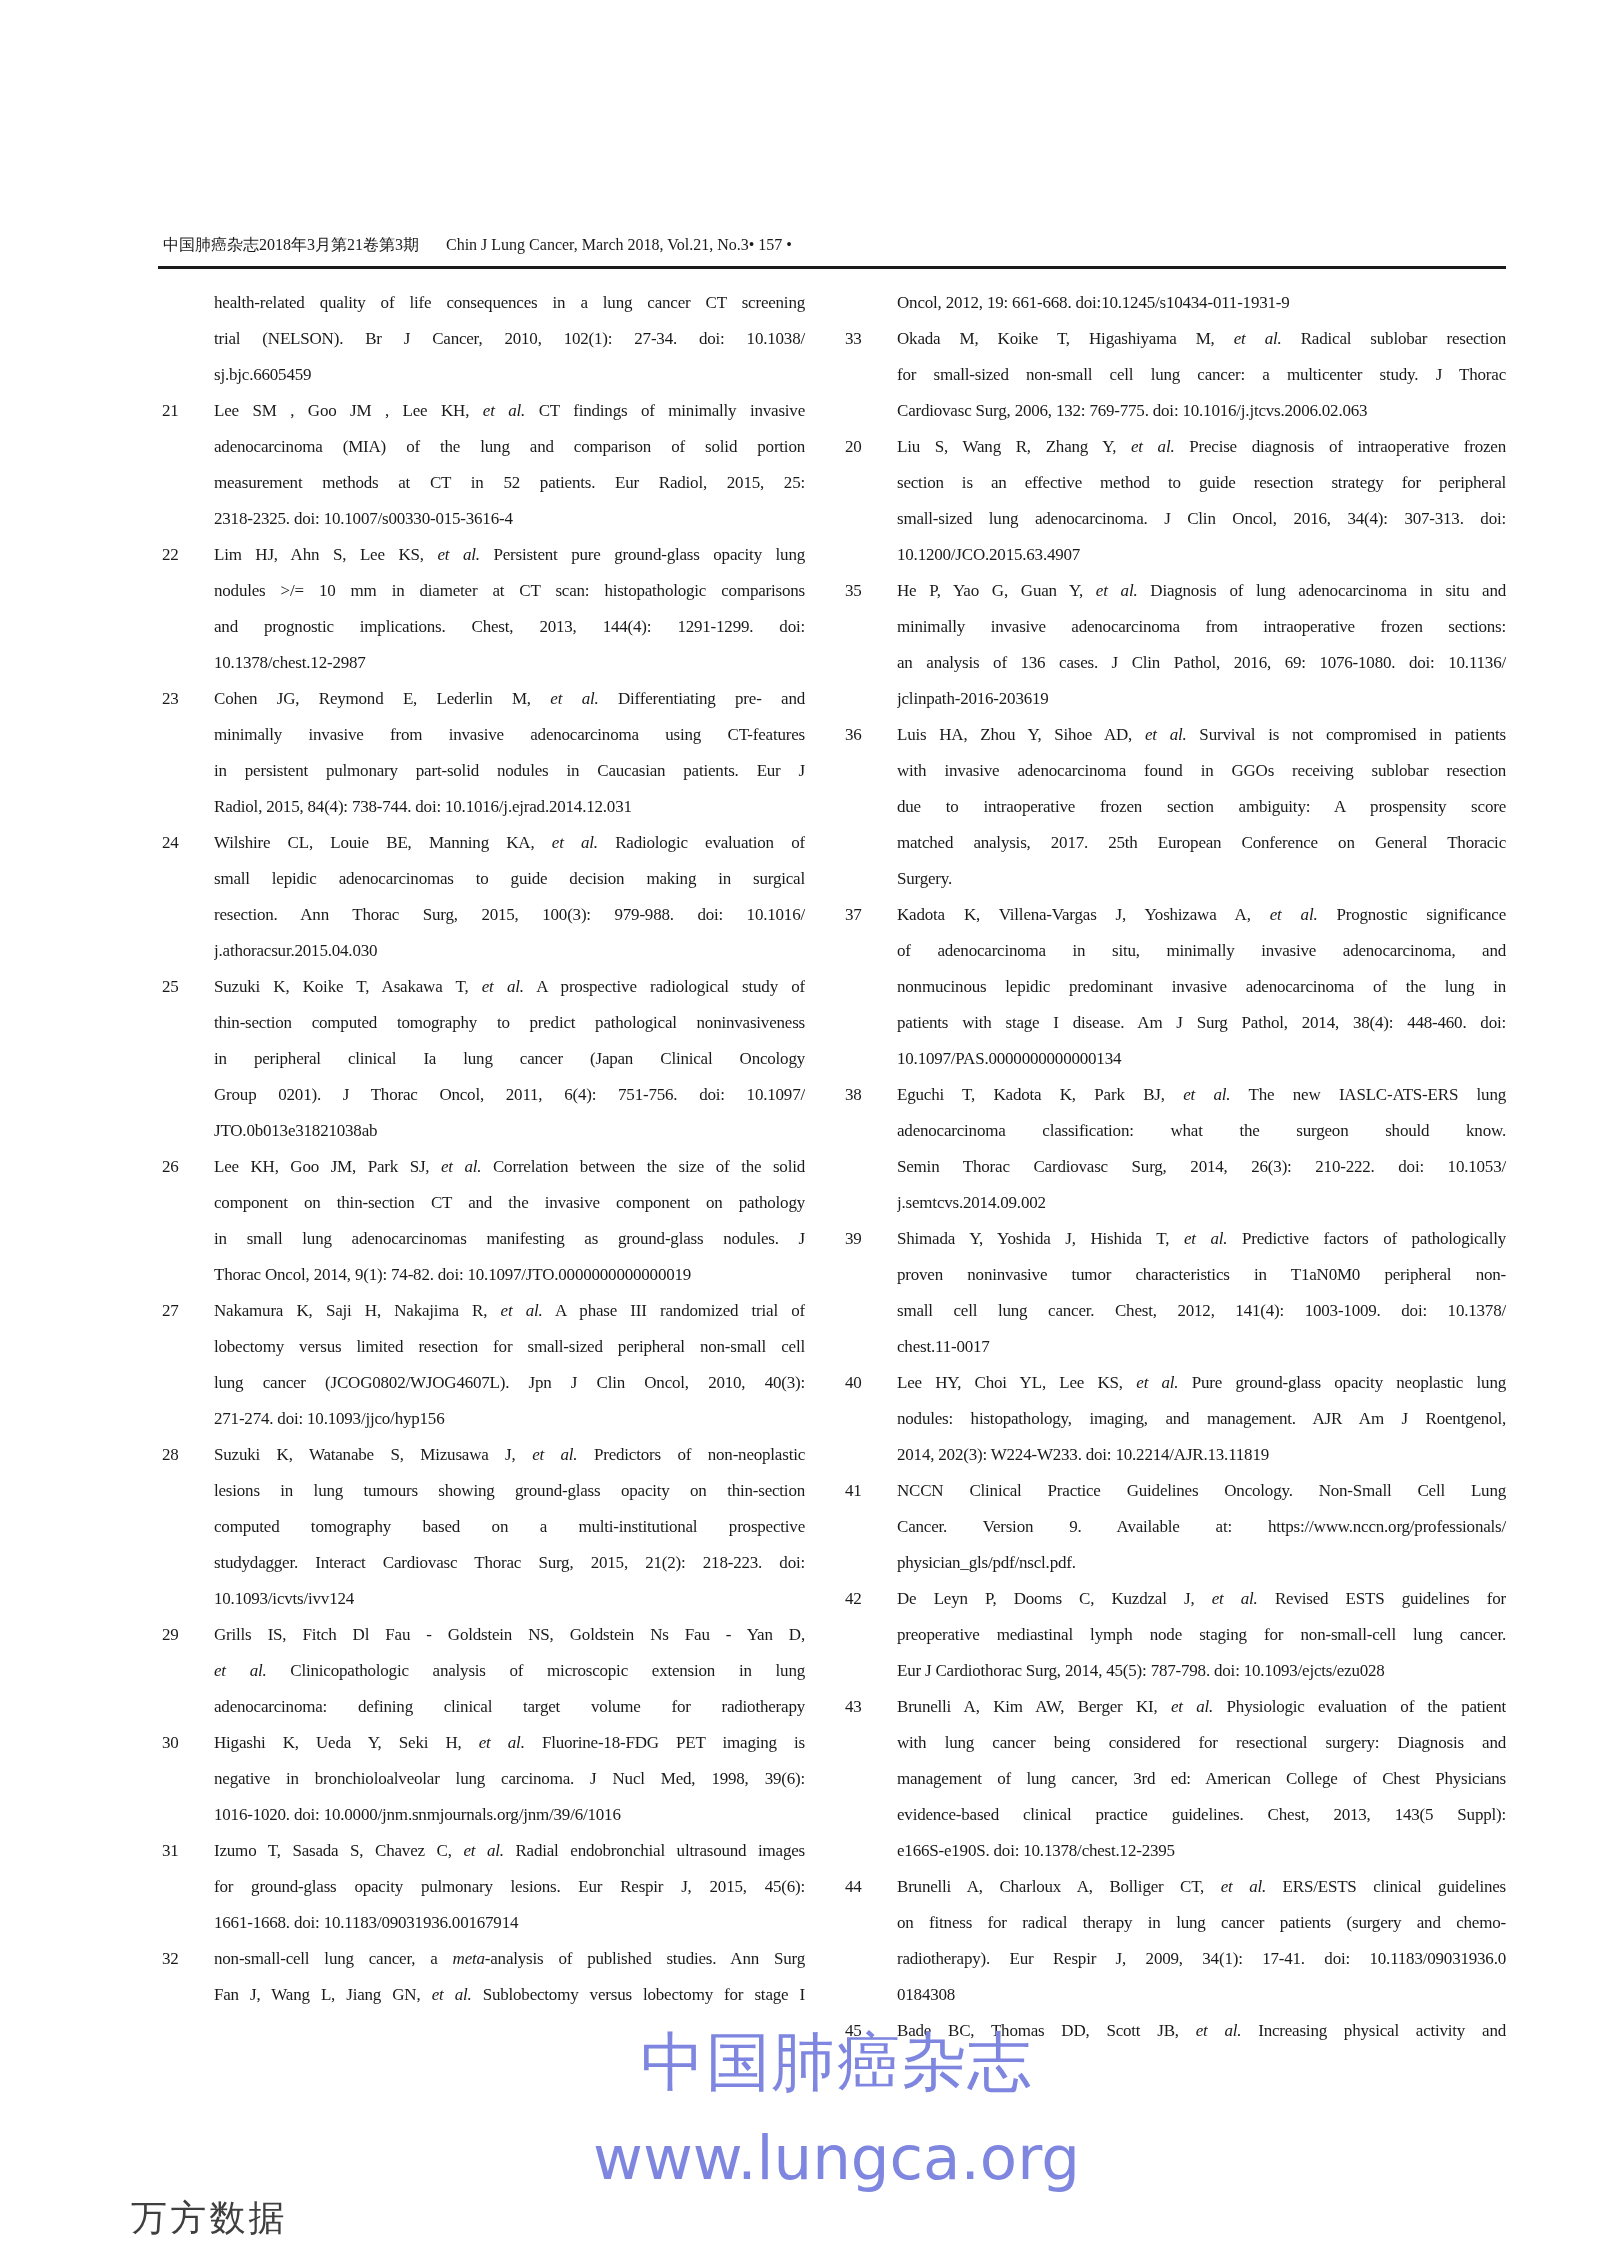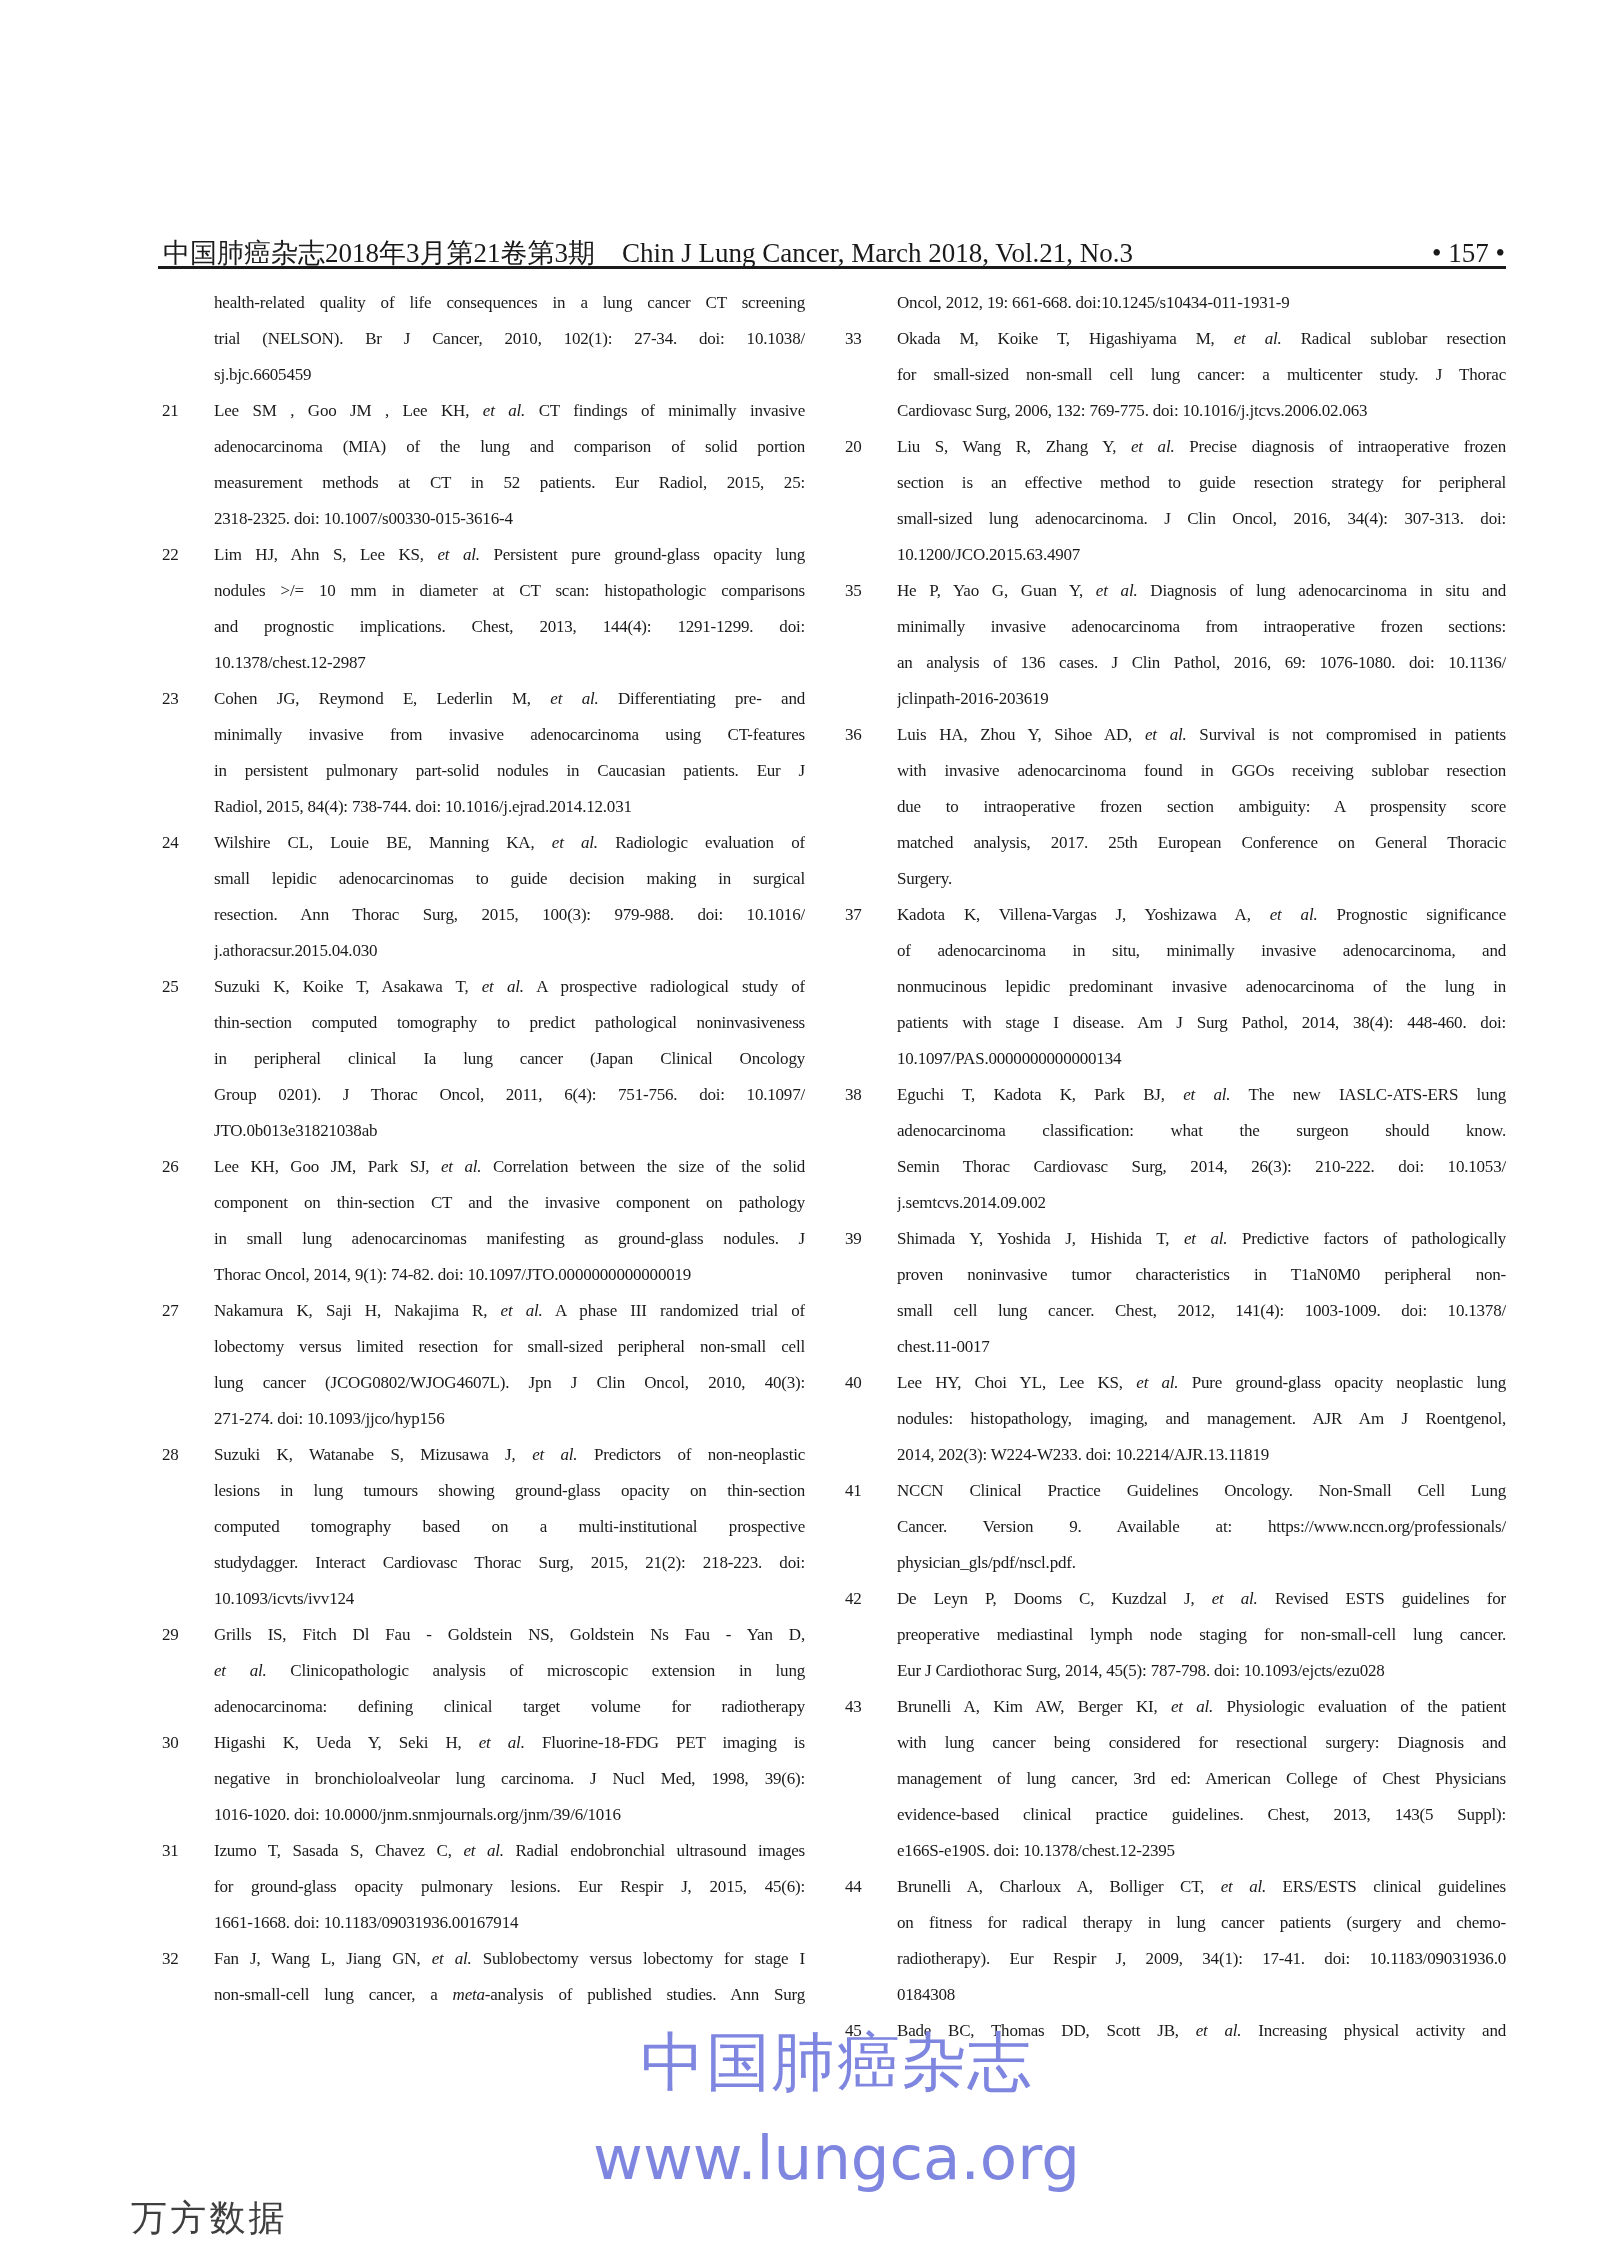--- a/index.html
+++ b/index.html
@@ -12,23 +12,22 @@
     font-family: "Liberation Serif", "DejaVu Serif", serif;
     color: #1a1a1a;
   }
   
   .page-header {
     position: absolute;
     left: 163px;
     top: 235px;
     width: 1342px;
     display: flex;
-    justify-content: space-between;
     align-items: baseline;
-    font-size: 27px;
+    font-size: 16px;
     white-space: nowrap;
   }
   .journal-en { margin-left: 27px; }
   .header-rule {
     position: absolute;
     left: 158px;
     top: 266px;
     width: 1348px;
     height: 2.5px;
     background: #1b1b1b;
@@ -187,22 +186,22 @@
           <div class="line">1016-1020. doi: 10.0000/jnm.snmjournals.org/jnm/39/6/1016</div>
         </div>
         <div class="ref">
           <span class="refnum">31</span>
           <div class="line just">Izumo T, Sasada S, Chavez C, <i>et al.</i> Radial endobronchial ultrasound images</div>
           <div class="line just">for ground-glass opacity pulmonary lesions. Eur Respir J, 2015, 45(6):</div>
           <div class="line">1661-1668. doi: 10.1183/09031936.00167914</div>
         </div>
         <div class="ref">
           <span class="refnum">32</span>
+          <div class="line just">non-small-cell lung cancer, a <i>meta</i>-analysis of published studies. Ann Surg</div>
           <div class="line just">Fan J, Wang L, Jiang GN, <i>et al.</i> Sublobectomy versus lobectomy for stage I</div>
-          <div class="line just">non-small-cell lung cancer, a <i>meta</i>-analysis of published studies. Ann Surg</div>
         </div>
       </section>
     <section class="col rightcol" id="rightcol">
         <div class="ref">
           <span class="refnum"></span>
           <div class="line">Oncol, 2012, 19: 661-668. doi:10.1245/s10434-011-1931-9</div>
         </div>
         <div class="ref">
           <span class="refnum">33</span>
           <div class="line just">Okada M, Koike T, Higashiyama M, <i>et al.</i> Radical sublobar resection</div>

